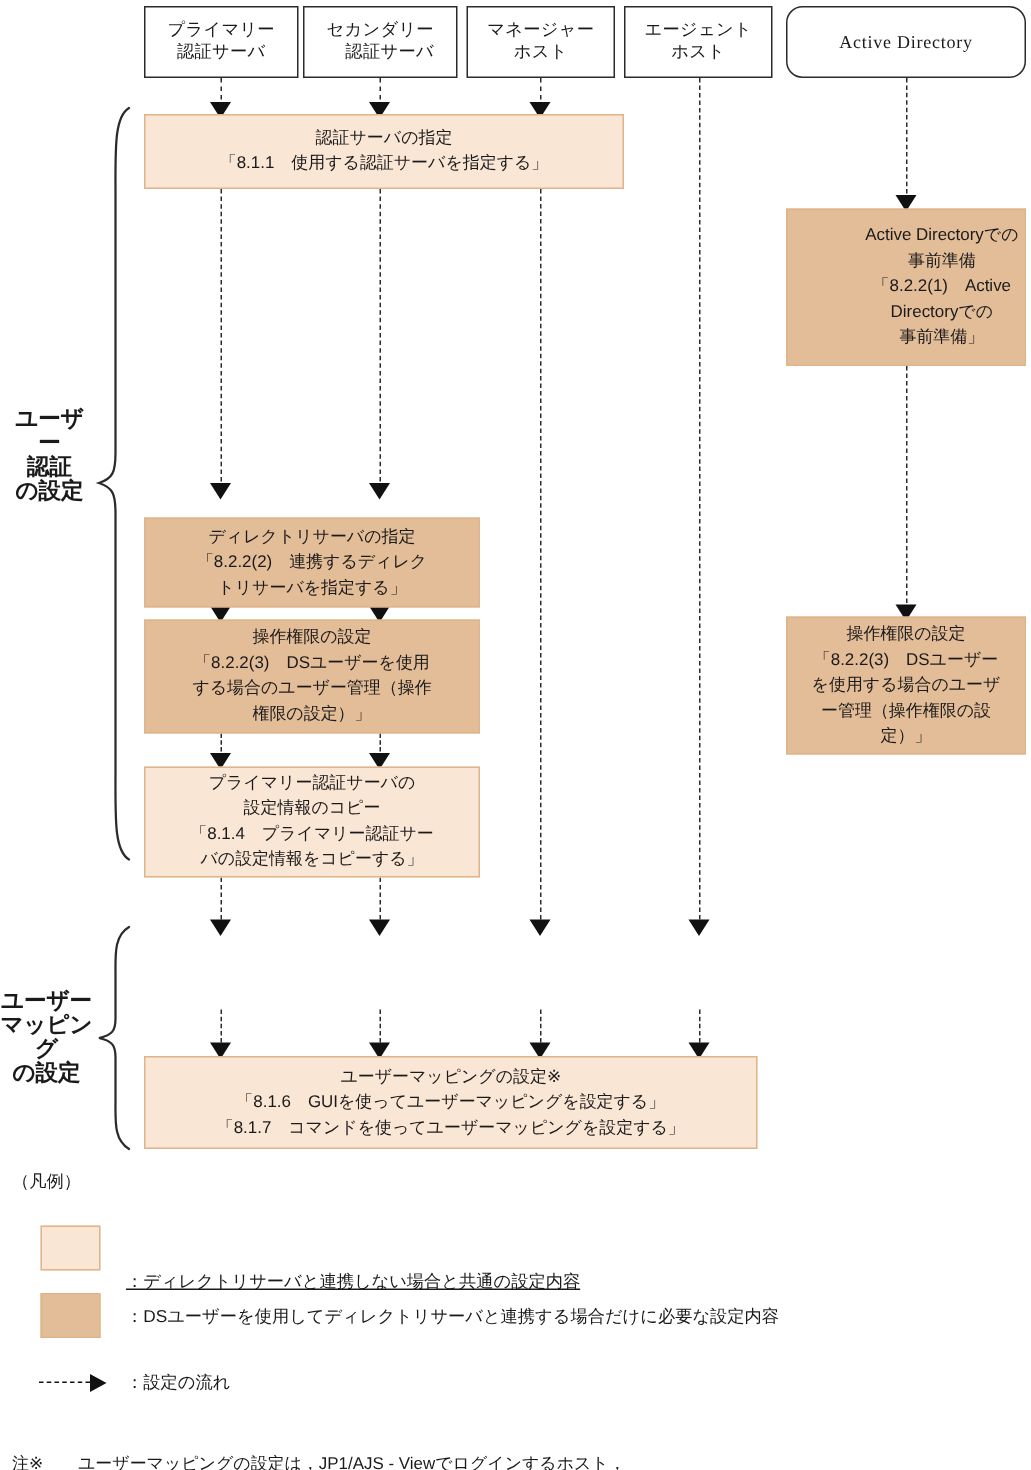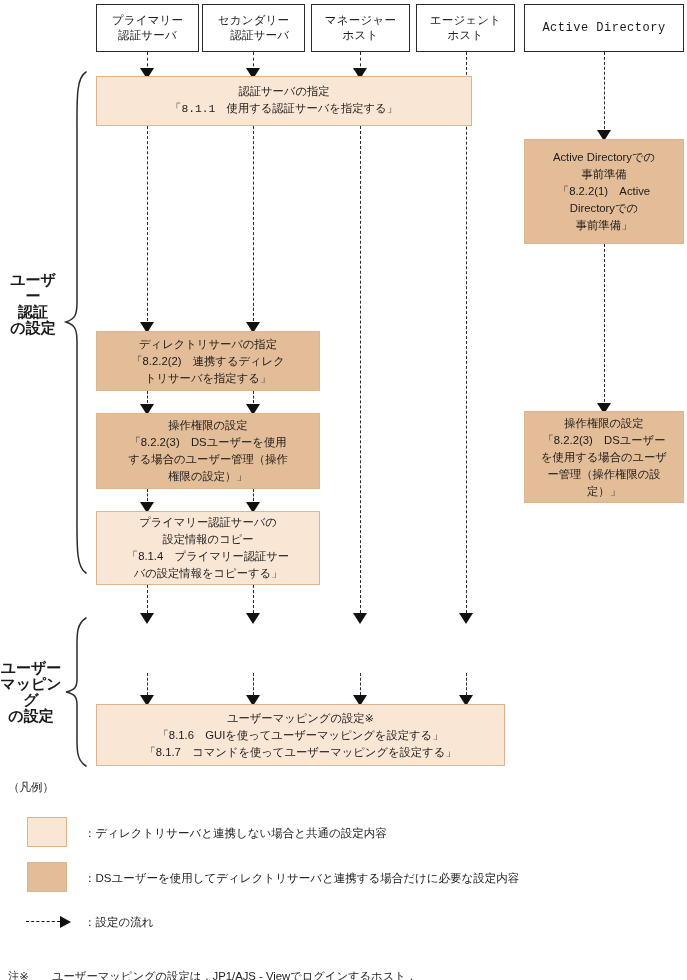--- a/index.html
+++ b/index.html
@@ -32,23 +32,24 @@
     display: flex;
     align-items: center;
     justify-content: center;
     text-align: center;
     font-size: 11.5px;
     line-height: 15px;
     letter-spacing: 0.2px;
     white-space: pre-line;
   }
   .colhead.mono {
-    font-family: Liberation Mono, monospace;
+    font-family: Liberation Serif, serif;
     font-size: 12px;
     letter-spacing: 0.5px;
+    border-radius: 11px;
   }
 
   
   .pbox {
     border: 1px solid #e0b48a;
     display: flex;
     align-items: center;
     justify-content: center;
     text-align: center;
     font-size: 11.3px;
@@ -184,34 +185,34 @@
   <div class="abs arrow" style="left:140px; top:613px;"></div>
   <div class="abs arrow" style="left:246px; top:613px;"></div>
   <div class="abs arrow" style="left:353px; top:613px;"></div>
   <div class="abs arrow" style="left:459px; top:613px;"></div>
 
   <div class="abs arrow" style="left:140px; top:695px;"></div>
   <div class="abs arrow" style="left:246px; top:695px;"></div>
   <div class="abs arrow" style="left:353px; top:695px;"></div>
   <div class="abs arrow" style="left:459px; top:695px;"></div>
 
-  <div class="abs pbox light" style="left:96px; top:76px; width:376px; height:50px;font-family:Liberation Mono, monospace;">
+  <div class="abs pbox light" style="left:96px; top:76px; width:320px; height:50px;">
     <span>認証サーバの指定
 「8.1.1　使用する認証サーバを指定する」</span>
   </div>
 
-  <div class="abs pbox dark" style="left:524px; top:139px; width:160px; height:105px;">
+  <div class="abs pbox dark" style="left:524px; top:139px; width:160px; height:105px;justify-content:flex-end;">
     <span>Active Directoryでの
 事前準備
 「8.2.2(1)　Active
 Directoryでの
 事前準備」</span>
   </div>
 
-  <div class="abs pbox dark" style="left:96px; top:331px; width:224px; height:60px;">
+  <div class="abs pbox dark" style="left:96px; top:345px; width:224px; height:60px;">
     <span>ディレクトリサーバの指定
 「8.2.2(2)　連携するディレク
 トリサーバを指定する」</span>
   </div>
 
   <div class="abs pbox dark" style="left:96px; top:413px; width:224px; height:76px;">
     <span>操作権限の設定
 「8.2.2(3)　DSユーザーを使用
 する場合のユーザー管理（操作
 権限の設定）」</span>
@@ -256,21 +257,21 @@
     <span>ユーザー
 マッピング
 の設定</span>
   </div>
 
   <div class="abs legend-title" style="left:8px; top:780px;">
     <span>（凡例）</span>
   </div>
 
   <div class="abs swatch light" style="left:27px; top:817px;"></div>
-  <div class="abs legend-text" style="left:84px; top:825px;">
+  <div class="abs legend-text" style="left:84px; top:847px;text-decoration:underline;">
     <span>：ディレクトリサーバと連携しない場合と共通の設定内容</span>
   </div>
 
   <div class="abs swatch dark" style="left:27px; top:862px;"></div>
   <div class="abs legend-text" style="left:84px; top:870px;">
     <span>：DSユーザーを使用してディレクトリサーバと連携する場合だけに必要な設定内容</span>
   </div>
 
   <div class="abs dashline" style="left:26px; top:921px;"></div>
   <div class="abs arrow-right" style="left:60px; top:916px;"></div>

